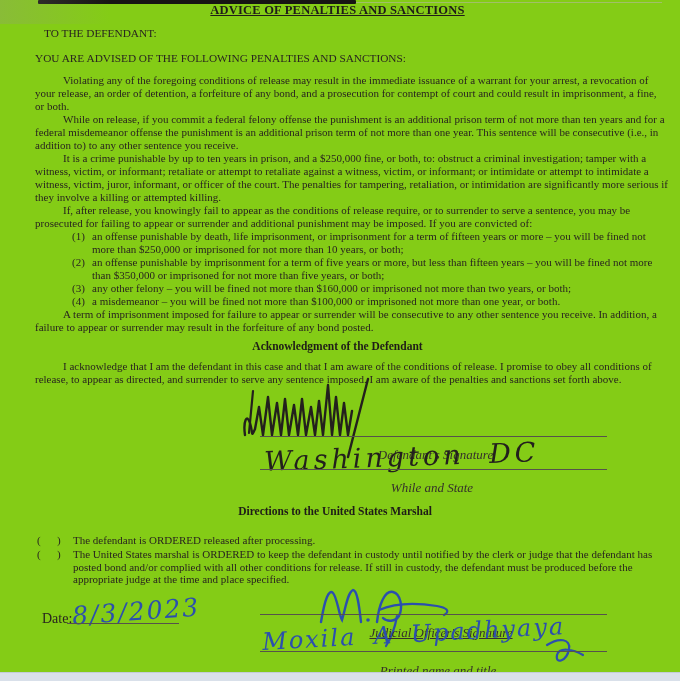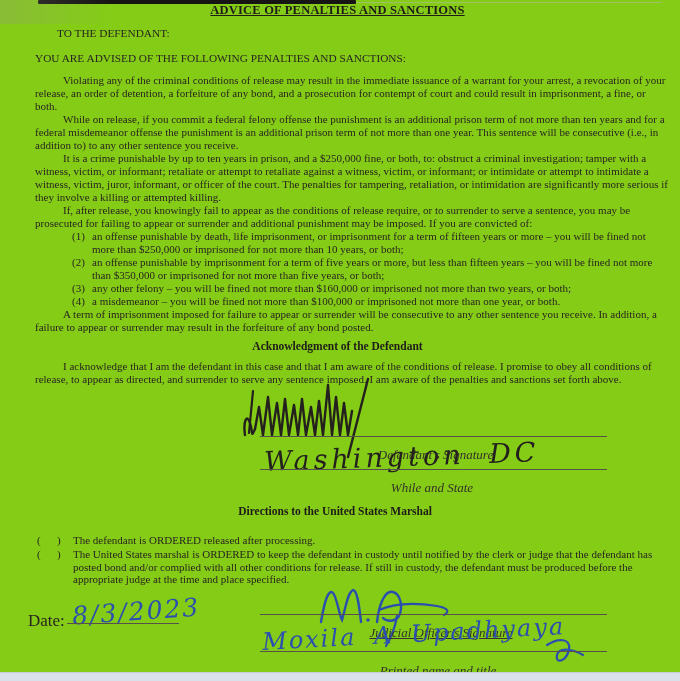--- a/index.html
+++ b/index.html
@@ -11,41 +11,41 @@
   
   .top-bar { position:absolute; left:38px; top:0; width:318px; height:4px; background:#171513; border-radius:1px; }
   .top-thin-line { position:absolute; left:115px; right:18px; top:2px; height:1px; background:#b9b5ae; opacity:.55; }
   .scan-smudge { position:absolute; left:0; top:0; width:110px; height:24px;
     background:linear-gradient(90deg, rgba(150,147,140,.28), rgba(150,147,140,0)); }
   .bottom-strip { position:absolute; left:0; right:0; bottom:0; height:8px; background:#d9e0ea; border-top:1px solid #c3ccd8; }
 
   .content { position:absolute; left:35px; right:12px; top:0; }
   .doc-title { margin-top:4px; text-align:center; padding-right:28px;
     font-weight:bold; font-size:12.5px; letter-spacing:.2px; text-decoration:underline; color:#1f1c18; }
-  .salutation { margin-top:10px; margin-left:22px; font-size:11.3px; }
+  .salutation { margin-top:10px; margin-left:9px; font-size:11.3px; }
   .advisory { margin-top:12px; font-size:11.3px; }
   .body-text { font-size:11px; line-height:13px; }
   .para { margin:0; text-indent:28px; }
   .para.first { margin-top:9px; }
   .list-row { display:flex; }
   .list-num { flex:0 0 20px; margin-left:37px; }
   .list-text { flex:1; }
   .center-head { text-align:center; font-weight:bold; font-size:11.5px; color:#1f1c18; }
   .ack-head { margin-top:6px; padding-right:28px; }
   .ack-para { margin-top:7px; }
 
   .sig-line { position:absolute; height:0; border-bottom:1.3px solid #56524b; }
   .small-label { position:absolute; font-size:13px; font-style:italic; color:#35312b; text-align:center;margin-top:8px; }
 
   .hand-black { position:absolute; font-family:"DejaVu Serif", serif; font-style:italic; color:#23201d; white-space:nowrap; }
   .hand-blue  { position:absolute; font-family:"DejaVu Serif", serif; font-style:italic; color:#2b4fae; white-space:nowrap; }
   .hand-city { left:264px; top:441px; font-size:27px; letter-spacing:4px; word-spacing:12px; transform:rotate(-2deg); }
   .hand-date { left:72px; top:597px; font-size:25px; letter-spacing:2px; transform:rotate(-4deg); }
   .hand-name { left:262px; top:620px; font-size:24px; letter-spacing:2px; word-spacing:8px; transform:rotate(-3deg); }
-  .date-label { position:absolute; left:28px; top:611px; font-size:17px; }
+  .date-label { position:absolute; left:42px; top:611px; font-size:14px; }
 
   .marshal-head { position:absolute; left:16px; right:26px; top:505px; }
   .options { position:absolute; left:35px; right:12px; top:534px; font-size:11px; line-height:12.8px; }
   .opt-row { display:flex; margin-bottom:1px; }
   .paren-open  { flex:0 0 8px; margin-left:2px; }
   .paren-close { flex:0 0 8px; margin-left:12px; }
   .opt-text { flex:1; margin-left:8px; }
 
   svg.scribble { position:absolute; overflow:visible; }
 </style>
@@ -56,21 +56,21 @@
 
   <div class="top-thin-line"></div>
   <div class="top-bar"></div>
   <div class="scan-smudge"></div>
 
   <div class="content body-text">
     <div class="doc-title">ADVICE OF PENALTIES AND SANCTIONS</div>
     <div class="salutation">TO THE DEFENDANT:</div>
     <div class="advisory">YOU ARE ADVISED OF THE FOLLOWING PENALTIES AND SANCTIONS:</div>
 
-    <p class="para first">Violating any of the criminal conditions of release may result in the immediate issuance of a warrant for your arrest, a revocation of your release, an order of detention, a forfeiture of any bond, and a prosecution for contempt of court and could result in imprisonment, a fine, or both.</p>
+    <p class="para first">Violating any of the foregoing conditions of release may result in the immediate issuance of a warrant for your arrest, a revocation of your release, an order of detention, a forfeiture of any bond, and a prosecution for contempt of court and could result in imprisonment, a fine, or both.</p>
     <p class="para">While on release, if you commit a federal felony offense the punishment is an additional prison term of not more than ten years and for a federal misdemeanor offense the punishment is an additional prison term of not more than one year. This sentence will be consecutive (i.e., in addition to) to any other sentence you receive.</p>
     <p class="para">It is a crime punishable by up to ten years in prison, and a $250,000 fine, or both, to: obstruct a criminal investigation; tamper with a witness, victim, or informant; retaliate or attempt to retaliate against a witness, victim, or informant; or intimidate or attempt to intimidate a witness, victim, juror, informant, or officer of the court. The penalties for tampering, retaliation, or intimidation are significantly more serious if they involve a killing or attempted killing.</p>
     <p class="para">If, after release, you knowingly fail to appear as the conditions of release require, or to surrender to serve a sentence, you may be prosecuted for failing to appear or surrender and additional punishment may be imposed. If you are convicted of:</p>
 
     <div class="list-row">
       <span class="list-num">(1)</span>
       <span class="list-text">an offense punishable by death, life imprisonment, or imprisonment for a term of fifteen years or more – you will be fined not more than $250,000 or imprisoned for not more than 10 years, or both;</span>
     </div>
     <div class="list-row">
       <span class="list-num">(2)</span>

